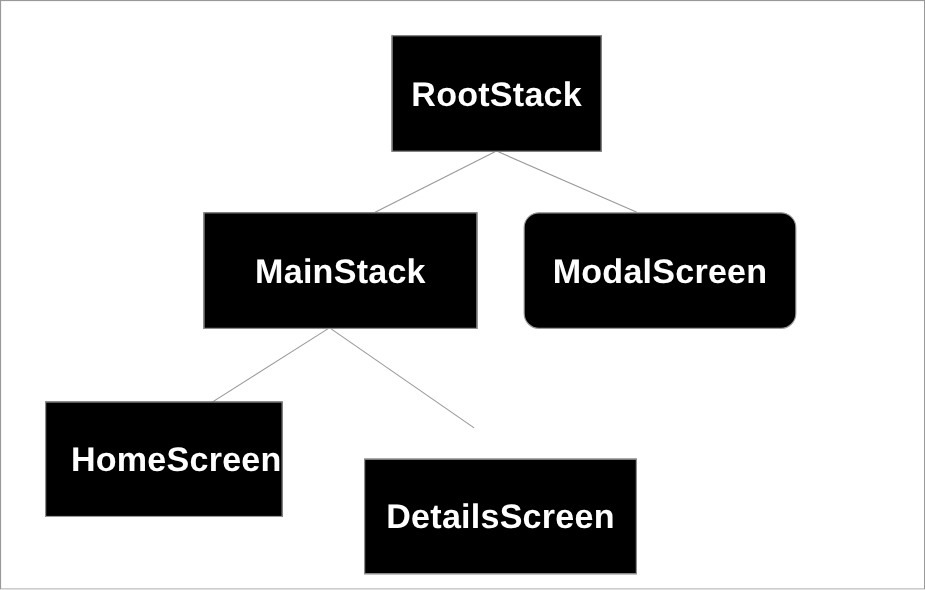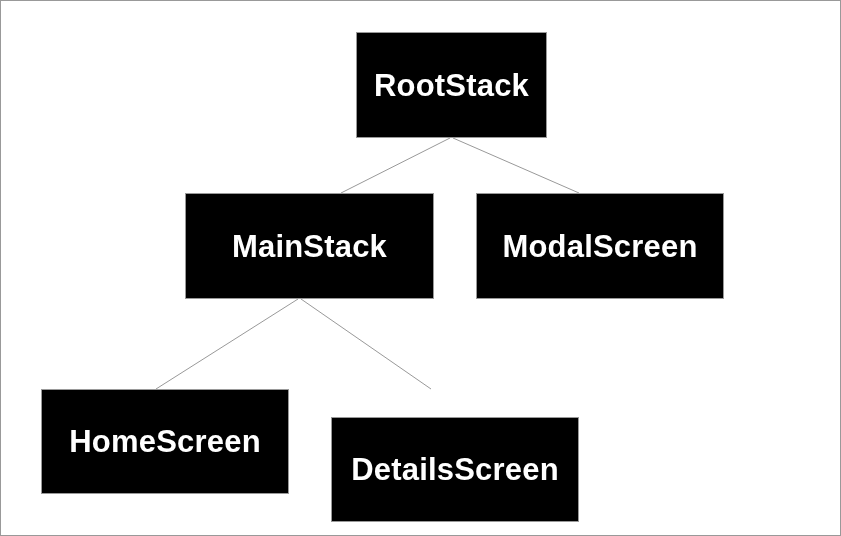--- a/index.html
+++ b/index.html
@@ -44,22 +44,22 @@
   .node-label {
     color: #ffffff;
     font-weight: 700;
     font-size: 31px;
     line-height: 1;
     white-space: nowrap;
     letter-spacing: 0.2px;
   }
   .n-root    { left: 355px; top: 31px;  width: 191px; height: 106px; }
   .n-main    { left: 184px; top: 192px; width: 249px; height: 106px; }
-  .n-modal   { left: 475px; top: 192px; width: 248px; height: 106px; }
-  .n-home    { left: 40px;  top: 388px; width: 248px; height: 105px; }
+  .n-modal   { left: 475px; top: 192px; width: 248px; height: 106px; border-radius: 14px; }
+  .n-home    { left: 40px;  top: 364px; width: 216px; height: 105px; justify-content: flex-end; }
   .n-details { left: 330px; top: 388px; width: 248px; height: 105px; margin-top: 28px; }
 </style>
 </head>
 <body>
 
 <div class="canvas">
 
   <svg class="edges" viewBox="0 0 841 536" xmlns="http://www.w3.org/2000/svg">
     <line x1="449" y1="137" x2="340" y2="192"></line>
     <line x1="452" y1="137" x2="578" y2="192"></line>

